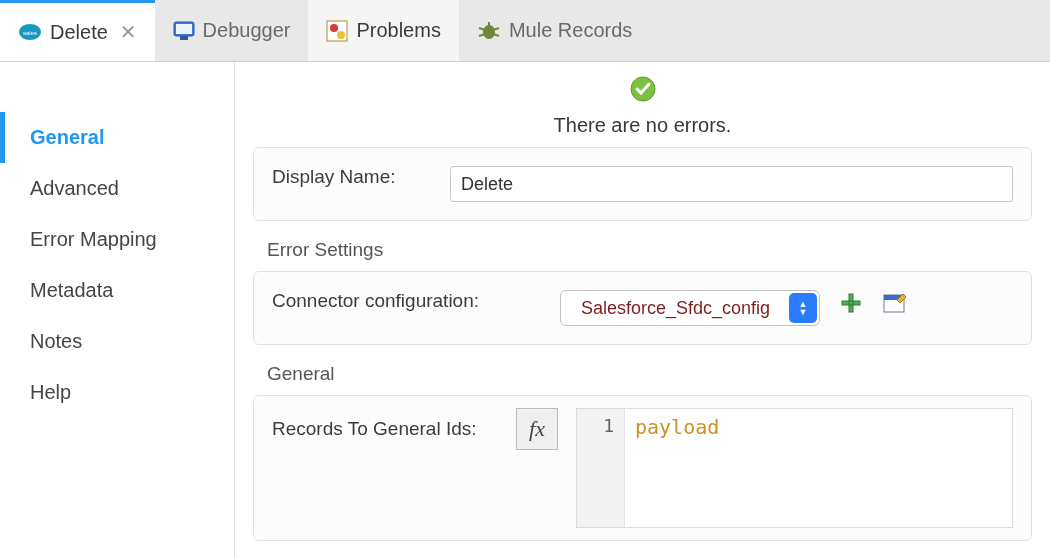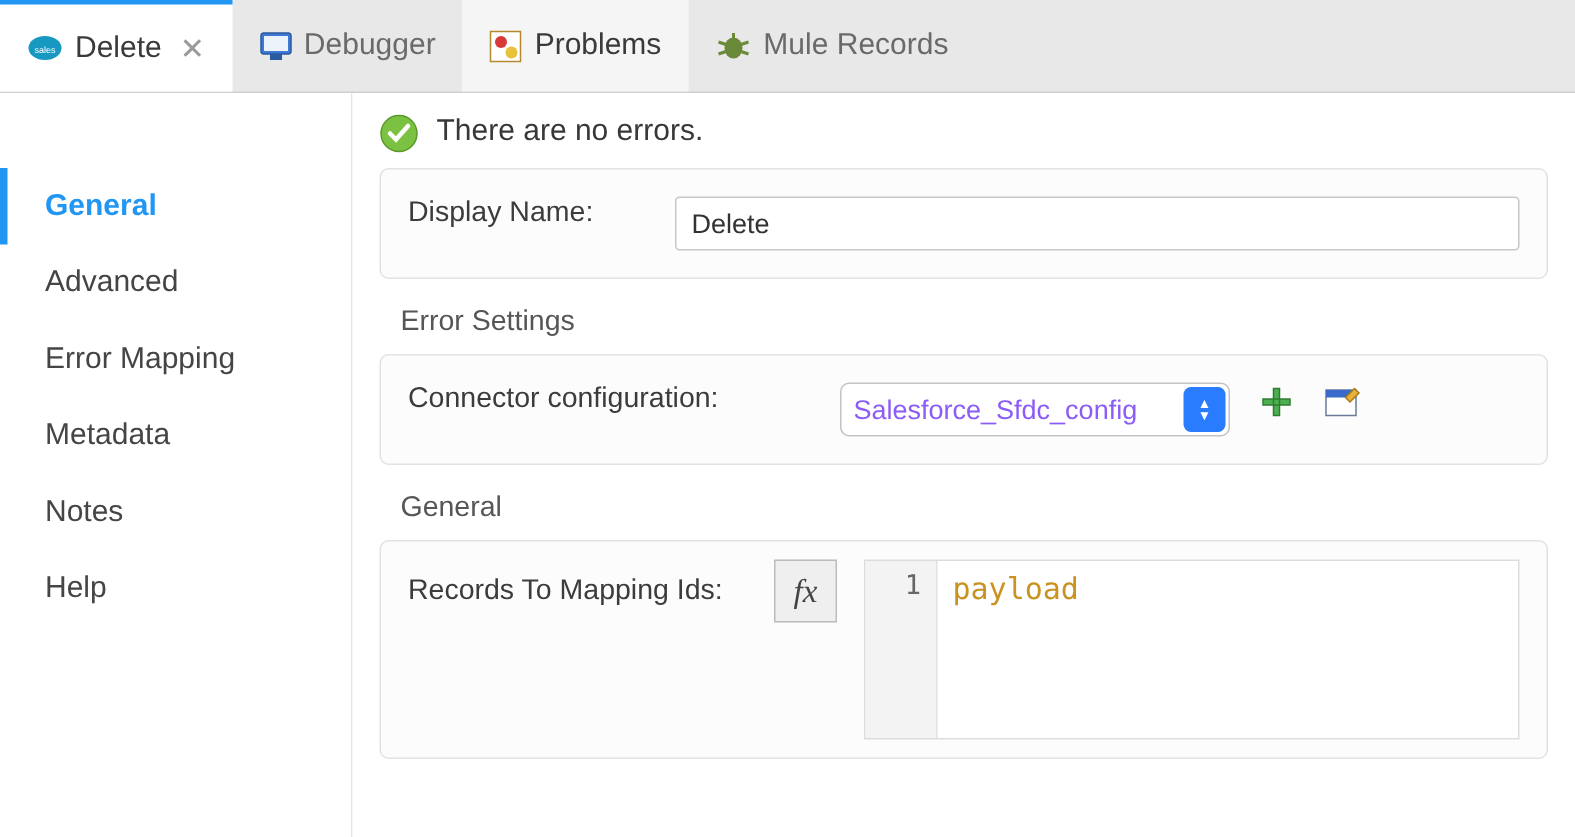--- a/index.html
+++ b/index.html
@@ -69,23 +69,24 @@
 
   .main {
     flex: 1;
     padding: 14px 18px 0 18px;
     background: #fff;
     overflow: hidden;
   }
 
   .status-row {
     display: flex;
-    align-items: flex-start;
+    align-items: center;
     gap: 12px;
     margin-bottom: 10px;
+    flex-direction: column;
   }
   .status-text { font-size: 20px; color: #383838; }
 
   .panel {
     border: 1px solid #e2e2e2;
     border-radius: 6px;
     padding: 12px 18px;
     margin-bottom: 18px;
     background: #fcfcfc;
   }
@@ -115,23 +116,23 @@
 
   .select-wrap {
     position: relative;
     width: 260px;
   }
   .select-box {
     width: 100%;
     height: 36px;
     border: 1px solid #c3c3c3;
     border-radius: 6px;
-    padding: 0 34px 0 8px;
+    padding: 0 34px 0 20px;
     font-size: 18px;
-    color: #8b5cf6;
+    color: #7f1d1d;
     background: #fff;
     overflow: hidden;
     white-space: nowrap;
     display: flex;
     align-items: center;
   }
   .select-arrows {
     position: absolute;
     right: 3px; top: 3px;
     width: 28px; height: 30px;
@@ -313,21 +314,21 @@
               <path d="M14 8 l6 -6 l3 3 l-6 6 z" fill="#e8b23a" stroke="#a87a1a"></path>
             </svg>
         </span>
       </div>
     </div>
 
     <div class="section-title">General</div>
     <div class="panel">
       <div class="general-body">
         <div class="left">
-          <div class="field-label" style="width:230px">Records To Mapping Ids:</div>
+          <div class="field-label" style="width:230px">Records To General Ids:</div>
           <div class="fx-btn">
               <span>fx</span>
             </div>
         </div>
         <div class="code-wrap">
           <div class="gutter"><span>1</span></div>
           <div class="code">payload</div>
         </div>
       </div>
     </div>

